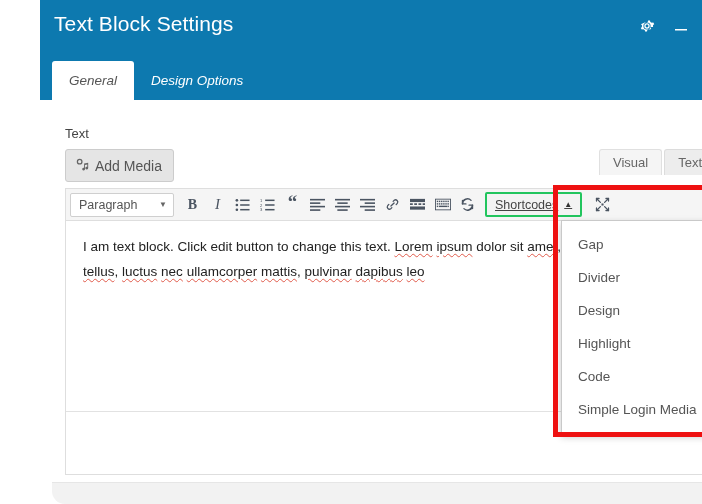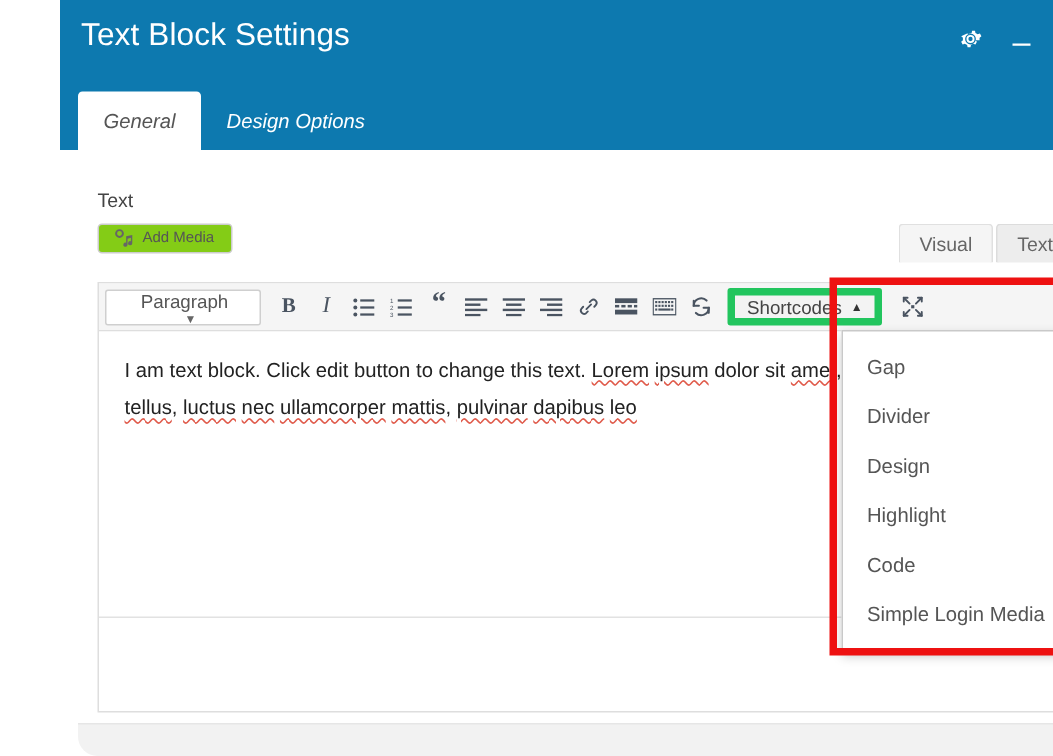--- a/index.html
+++ b/index.html
@@ -105,29 +105,29 @@
     top: 26px;
     font-size: 13px;
     color: #444444;
   }
 
   
   .add-media-btn {
     position: absolute;
     left: 13px;
     top: 49px;
-    height: 20px;
+    height: 33px;
     display: flex;
     align-items: center;
     gap: 6px;
     padding: 0 11px 0 9px;
-    background: #84cc16;
+    background: #e5e5e5;
     border: 1px solid #cccccc;
     border-radius: 3px;
-    font-size: 10px;
+    font-size: 14px;
     color: #555555;
     cursor: pointer;
     box-sizing: border-box;
   }
   .add-media-btn .label { line-height: 1; }
 
   
   .editor-tabs {
     position: absolute;
     right: 22px;
@@ -186,21 +186,20 @@
     background: #ffffff;
     border: 1px solid #cfcfcf;
     border-radius: 2px;
     font-size: 12.5px;
     color: #555555;
     display: flex;
     align-items: center;
     justify-content: space-between;
     cursor: pointer;
     box-sizing: border-box;
-    flex-direction: column;
   }
   .format-select .caret {
     font-size: 8px;
     color: #666666;
     margin-left: 8px;
   }
 
   .tb-btn {
     width: 25px;
     height: 26px;
@@ -229,30 +228,31 @@
     padding-bottom: 6px;
     font-family: "Liberation Serif", serif;
   }
 
   
   .shortcodes-btn {
     height: 25px;
     margin-left: 5px;
     padding: 0 8px;
     background: #f3f3f3;
-    border: 5px solid #22c55e;
+    border: 2px solid #22c55e;
     border-radius: 2px;
     font-size: 12.5px;
     color: #444444;
     display: flex;
     align-items: center;
     gap: 6px;
     cursor: pointer;
     box-sizing: border-box;
     white-space: nowrap;
+    text-decoration: underline;
   }
   .shortcodes-btn .tri {
     font-size: 8px;
     color: #333333;
     line-height: 1;
   }
 
   .fullscreen-btn {
     width: 28px;
     height: 26px;

